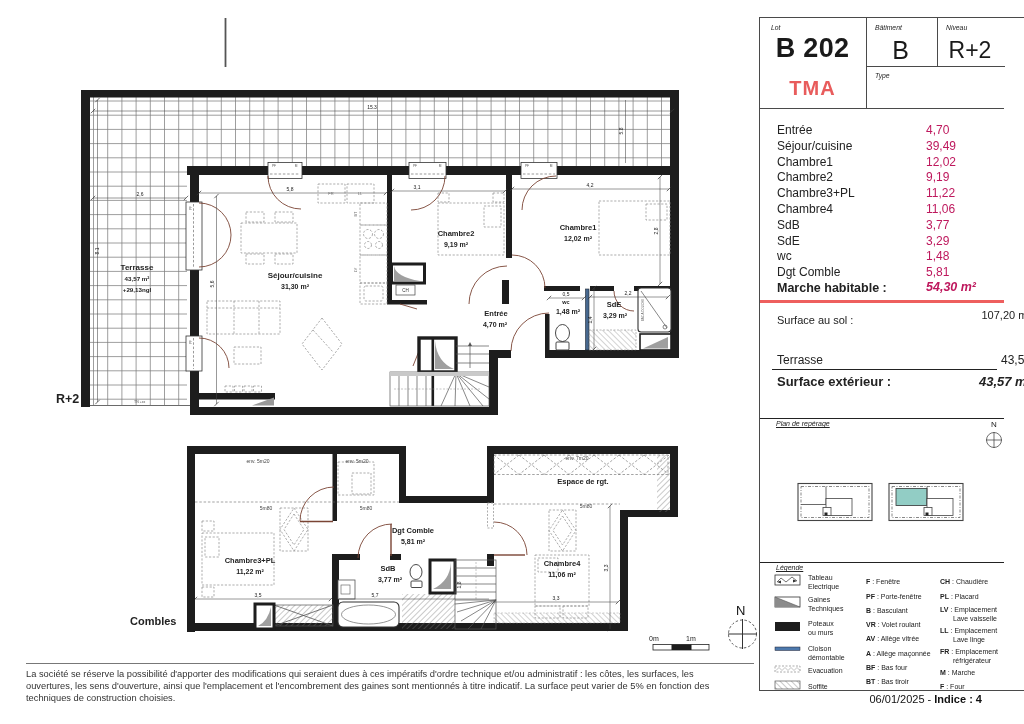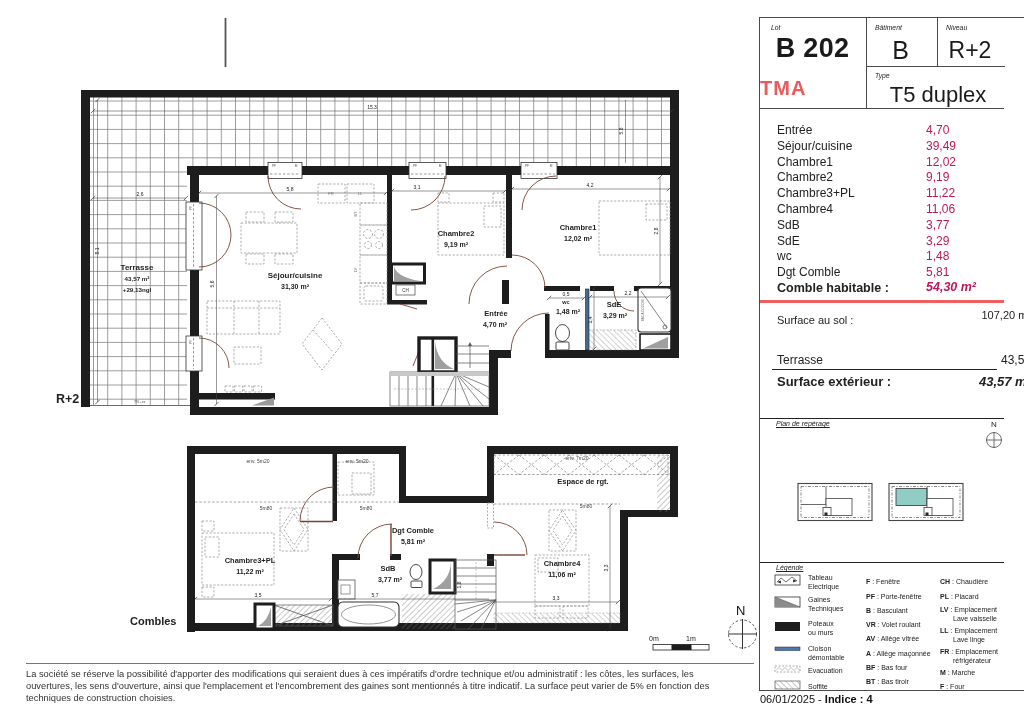--- a/index.html
+++ b/index.html
@@ -4,21 +4,21 @@
 html,body{margin:0;padding:0;background:#fff}
 body{width:1024px;height:724px;font-family:"Liberation Sans",sans-serif;-webkit-font-smoothing:antialiased}
 #page{position:relative;width:1024px;height:724px;overflow:hidden;background:#fff}
 .abs{position:absolute}
 #panel{position:absolute;left:759px;top:17px;width:282px;height:674px;border:1.2px solid #4a4a4a;box-sizing:border-box}
 #panel .lab{position:absolute;font-style:italic;font-size:6.8px;color:#222}
 .rowname{position:absolute;left:17px;font-size:12px;color:#222;white-space:nowrap}
 .rowval{position:absolute;left:166px;font-size:12px;color:#be185d;white-space:nowrap}
 .leg{position:absolute;font-size:7px;color:#222;line-height:8.6px;white-space:nowrap}
 #disc{position:absolute;left:26px;top:663px;width:728px;border-top:1px solid #777;padding-top:3.5px;font-size:9.3px;line-height:12px;color:#333}
-#date{position:absolute;left:760px;top:693px;width:222px;text-align:left;font-size:11px;color:#111}
+#date{position:absolute;left:760px;top:693px;width:222px;text-align:right;font-size:11px;color:#111}
 </style></head>
 <body>
 <div id="page">
 
 <svg class="abs" style="left:0;top:0" width="760" height="724" viewBox="0 0 760 724">
 <defs>
 <pattern id="gridT" width="22.8" height="24.4" patternUnits="userSpaceOnUse" x="91" y="97">
   <path d="M22.8,0 L0,0 0,24.4" fill="none" stroke="#8d8d8d" stroke-width="1"></path>
 </pattern>
 <pattern id="gridL" width="16.5" height="21.7" patternUnits="userSpaceOnUse" x="90" y="100">
@@ -384,22 +384,21 @@
 <div class="abs" style="left:176.5px;top:0;width:0;height:47.5px;border-left:1px solid #4a4a4a"></div>
 <div class="abs" style="left:105.5px;top:47.5px;width:139px;height:0;border-top:1px solid #4a4a4a"></div>
 <div class="abs" style="left:0;top:89.5px;width:244px;height:0;border-top:1px solid #4a4a4a"></div>
 <div class="lab" style="left:11px;top:6px">Lot</div>
 <div class="lab" style="left:115px;top:6px">Bâtiment</div>
 <div class="lab" style="left:186px;top:6px">Niveau</div>
 <div class="lab" style="left:115px;top:54px">Type</div>
 <div class="abs" style="left:0;top:15px;width:105px;text-align:center;font-size:27px;font-weight:700;color:#1a1a1a;letter-spacing:0.3px">B 202</div>
 <div class="abs" style="left:105px;top:18px;width:71px;text-align:center;font-size:25px;color:#1a1a1a">B</div>
 <div class="abs" style="left:176px;top:19px;width:68px;text-align:center;font-size:23px;color:#1a1a1a">R+2</div>
-<div class="abs" style="left:0;top:59px;width:105px;font-size:20px;font-weight:700;color:#e85c5c;letter-spacing:1px">TMA</div>
-<div class="abs" style="left:112px;top:64px;width:132px;text-align:center;font-size:22px;color:#1a1a1a">T5 duplex</div>
+<div class="abs" style="left:0;top:59px;width:105px;text-align:center;font-size:20px;font-weight:700;color:#e85c5c;letter-spacing:1px">TMA</div>
 
 <div class="rowname" style="top:105px">Entrée</div>
       <div class="rowval" style="top:105px">4,70</div>
 <div class="rowname" style="top:120.8px">Séjour/cuisine</div>
       <div class="rowval" style="top:120.8px">39,49</div>
 <div class="rowname" style="top:136.6px">Chambre1</div>
       <div class="rowval" style="top:136.6px">12,02</div>
 <div class="rowname" style="top:152.4px">Chambre2</div>
       <div class="rowval" style="top:152.4px">9,19</div>
 <div class="rowname" style="top:168.2px">Chambre3+PL</div>
@@ -407,21 +406,21 @@
 <div class="rowname" style="top:184px">Chambre4</div>
       <div class="rowval" style="top:184px">11,06</div>
 <div class="rowname" style="top:199.8px">SdB</div>
       <div class="rowval" style="top:199.8px">3,77</div>
 <div class="rowname" style="top:215.6px">SdE</div>
       <div class="rowval" style="top:215.6px">3,29</div>
 <div class="rowname" style="top:231.4px">wc</div>
       <div class="rowval" style="top:231.4px">1,48</div>
 <div class="rowname" style="top:247.2px">Dgt Comble</div>
       <div class="rowval" style="top:247.2px">5,81</div>
-<div class="rowname" style="top:262.5px;font-weight:700;font-size:12.5px">Comble habitable :</div>
+<div class="rowname" style="top:262.5px;font-weight:700;font-size:12.5px">Marche habitable :</div>
 <div class="rowval" style="top:261.5px;font-weight:700;font-style:italic;font-size:12.5px">54,30 m²</div>
 
 <div class="abs" style="left:0;top:281.5px;width:244px;height:3px;background:#ee5f5e"></div>
 
 <div class="rowname" style="top:296px;font-size:11px">Surface au sol :</div>
 <div class="abs" style="right:9px;top:290.5px;font-size:11px;color:#222">107,20 m²</div>
 <div class="rowname" style="top:335px;font-size:12px">Terrasse</div>
 <div class="abs" style="right:9px;top:335px;font-size:12px;color:#222">43,57</div>
 <div class="abs" style="left:12px;top:350.5px;width:225px;border-top:1.2px solid #222"></div>
 <div class="rowname" style="top:356px;font-weight:700;font-size:13px">Surface extérieur :</div>

